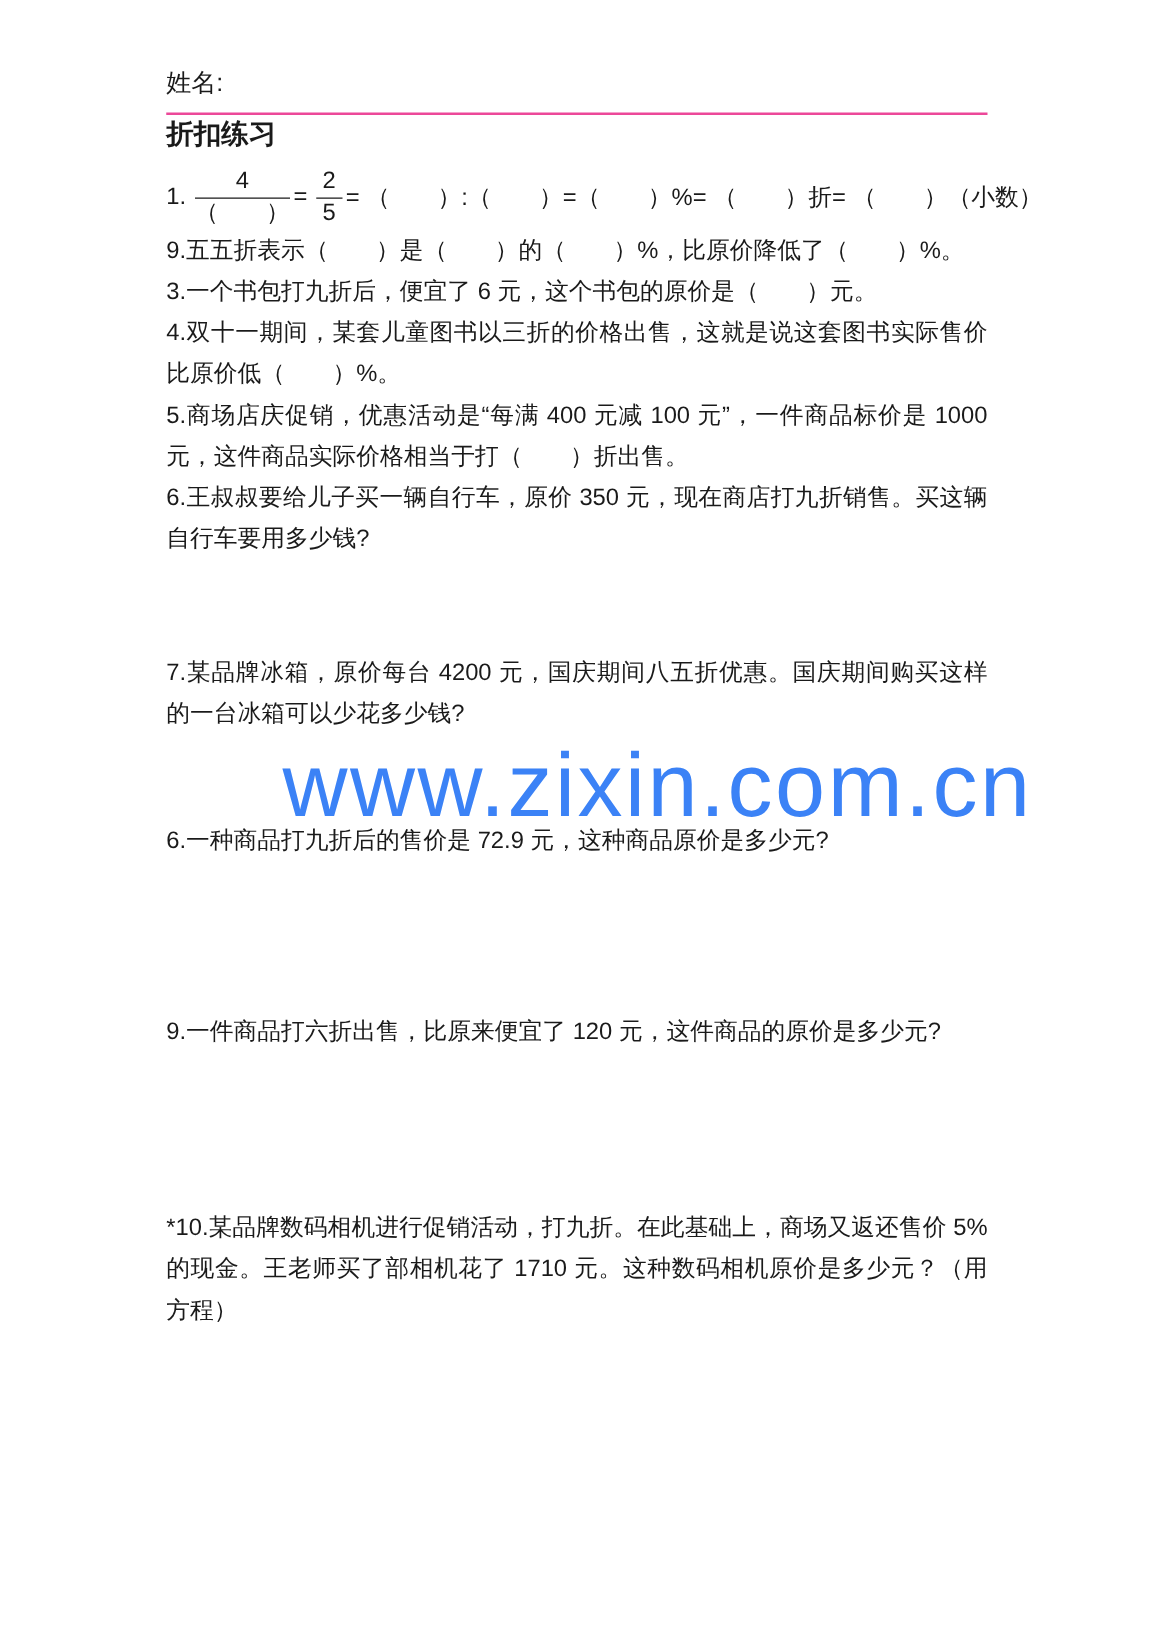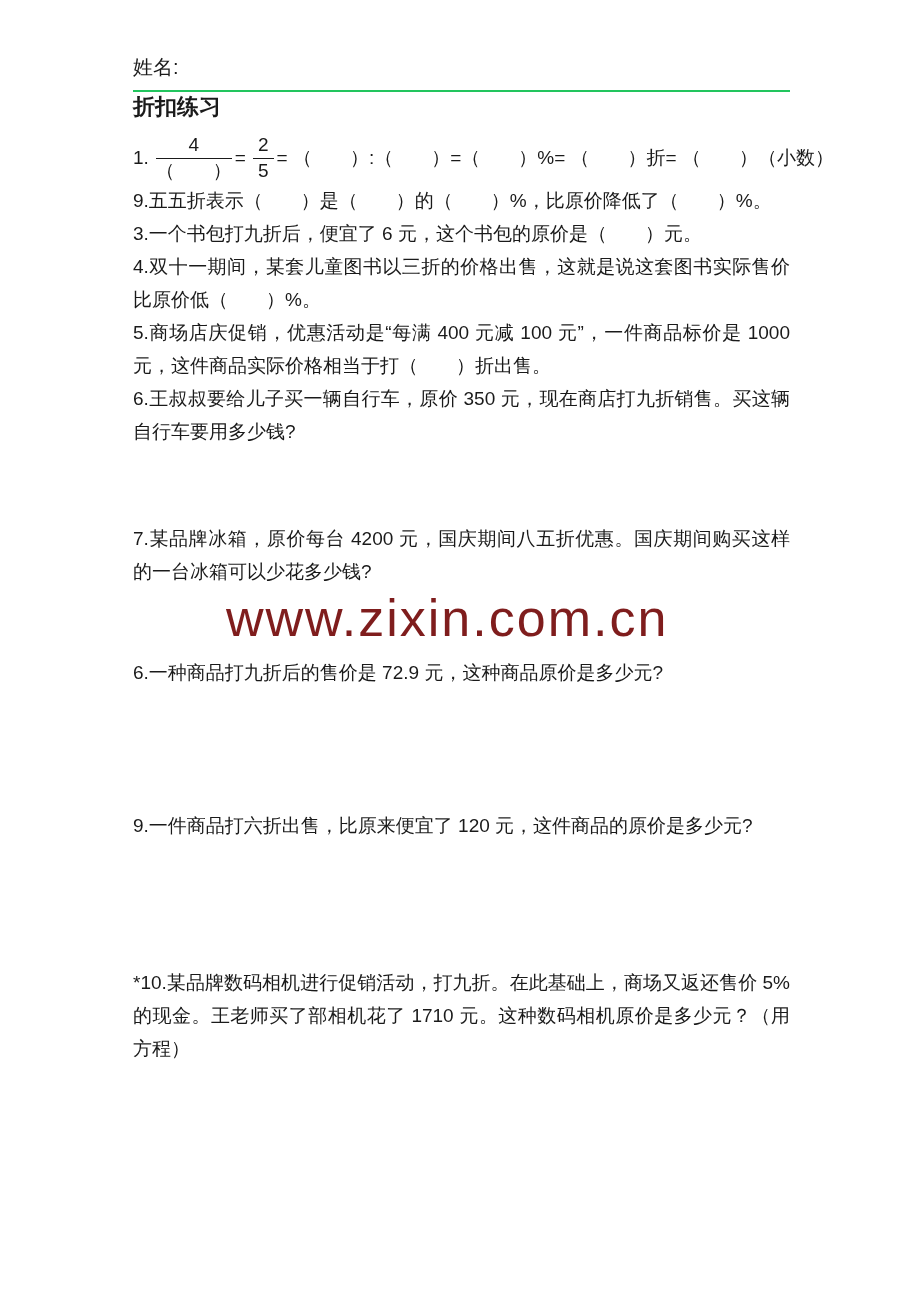--- a/index.html
+++ b/index.html
@@ -18,21 +18,21 @@
   .page {
     position: relative;
     width: 657px;
     padding: 54px 130px 0 133px;
     z-index: 1;
   }
   .name-row {
     font-size: 20px;
     line-height: 26px;
     padding-bottom: 10px;
-    border-bottom: 2px solid #22c55e;
+    border-bottom: 2px solid #ec4899;
   }
   .doc-title {
     font-size: 22px;
     font-weight: bold;
     line-height: 30px;
   }
   .q1-row {
     margin-top: 10px;
     height: 52px;
     display: flex;
@@ -60,23 +60,23 @@
     margin: 0;
   }
   .gap-q6 { margin-bottom: 74px; }
   .gap-q7 { margin-bottom: 68px; }
   .gap-q8 { margin-bottom: 120px; }
   .gap-q9 { margin-bottom: 124px; }
   .watermark {
     position: absolute;
     left: 226px;
     top: 588px;
-    font-size: 52px;
+    font-size: 72px;
     letter-spacing: 2px;
-    color: #7f1d1d;
+    color: #3b82f6;
     font-family: "Liberation Sans", "DejaVu Sans", sans-serif;
     z-index: 0;
     user-select: none;
   }
 </style>
 </head>
 <body>
 
 <div class="watermark">www.zixin.com.cn</div>
 

